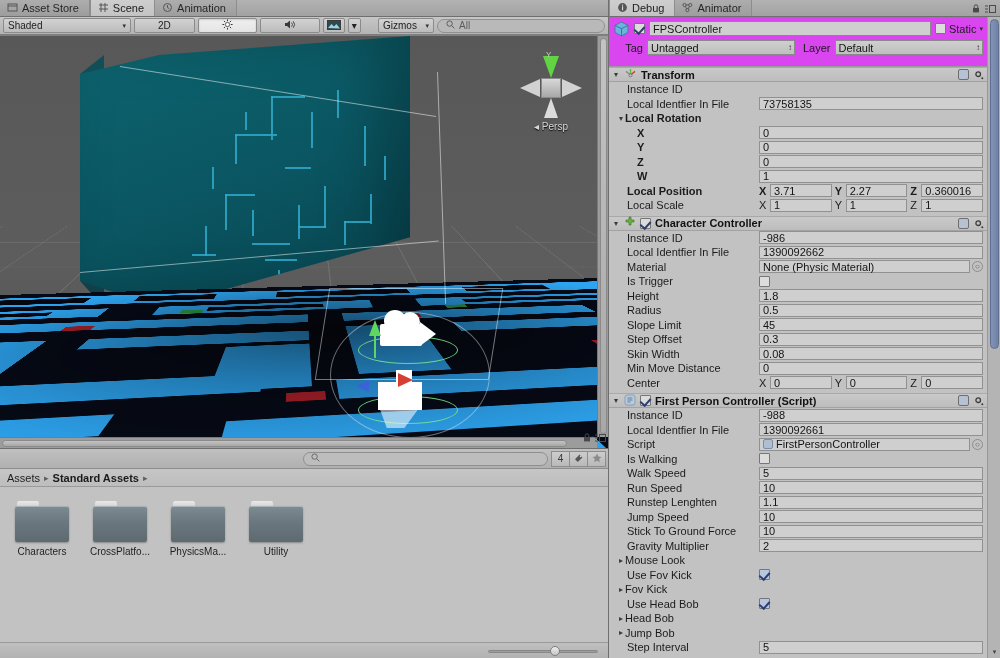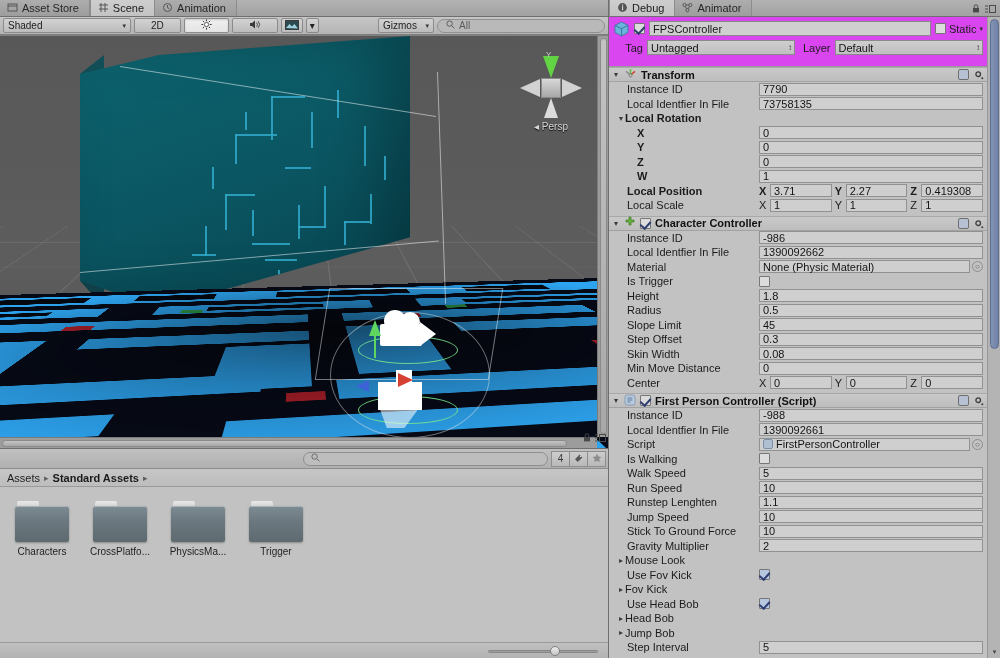--- a/index.html
+++ b/index.html
@@ -37,21 +37,21 @@
 
   .toolbar2 {
     position:absolute; left:0; top:17px; height:18px; right:0;
     background: linear-gradient(#c6c6c6,#b4b4b4);
     border-bottom:1px solid #7d7d7d;
     display:flex; align-items:center; padding:0 3px; gap:3px;
   }
   .tb-btn {
     height:15px; display:flex; align-items:center; justify-content:center;
     background: linear-gradient(#d2d2d2,#bcbcbc);
-    border:1px solid #8b8b8b; border-radius:2px; padding:0 16px;
+    border:1px solid #8b8b8b; border-radius:2px; padding:0 23px;
     font-size:10px; color:#222; white-space:nowrap;
   }
   .tb-btn.pressed { background: linear-gradient(#f0f0f0,#e4e4e4); box-shadow: inset 0 1px 2px rgba(0,0,0,.15); }
   .tb-drop {
     height:15px; display:flex; align-items:center; justify-content:space-between;
     background: linear-gradient(#d2d2d2,#bcbcbc);
     border:1px solid #8b8b8b; border-radius:2px; padding:0 4px;
     font-size:10px; color:#222;
   }
   .tb-drop .arrow { font-size:7px; color:#333; margin-left:6px; }
@@ -622,21 +622,21 @@
             <div class="tabp"></div>
             <div class="bodyp"></div>
           </div>
         <div class="fname">PhysicsMa...</div>
       </div>
       <div class="folder">
         <div class="fico">
             <div class="tabp"></div>
             <div class="bodyp"></div>
           </div>
-        <div class="fname">Trigger</div>
+        <div class="fname">Utility</div>
       </div>
     </div>
 
     <div class="pj-bottom">
       <div class="slider">
         <div class="track"></div>
         <div class="knob"></div>
       </div>
     </div>
   </div>
@@ -729,21 +729,20 @@
           <span class="gearico">
             <svg width="11" height="11" viewBox="0 0 11 11">
                 <circle cx="5.2" cy="5.2" r="2.3" fill="none" stroke="#3c3c3c" stroke-width="1.3"></circle>
                 <circle cx="9.3" cy="9.3" r="1" fill="#3c3c3c"></circle>
               </svg>
           </span>
         </span>
       </div>
       <div class="prow">
         <span class="plabel">Instance ID</span>
-        <span class="pval">7790</span>
       </div>
       <div class="prow">
         <span class="plabel">Local Identfier In File</span>
         <span class="pval">73758135</span>
       </div>
       <div class="prow" style="padding-left:8px;">
         <span class="fold">▾</span>
         <span class="plabel b">Local Rotation</span>
       </div>
       <div class="prow sub">
@@ -768,21 +767,21 @@
           <span class="g">
               <span class="ax b">X</span>
               <span class="f">3.71</span>
             </span>
           <span class="g">
               <span class="ax b">Y</span>
               <span class="f">2.27</span>
             </span>
           <span class="g">
               <span class="ax b">Z</span>
-              <span class="f">0.419308</span>
+              <span class="f">0.360016</span>
             </span>
         </span>
       </div>
       <div class="prow">
         <span class="plabel">Local Scale</span>
         <span class="xyz">
           <span class="g">
               <span class="ax">X</span>
               <span class="f">1</span>
             </span>

